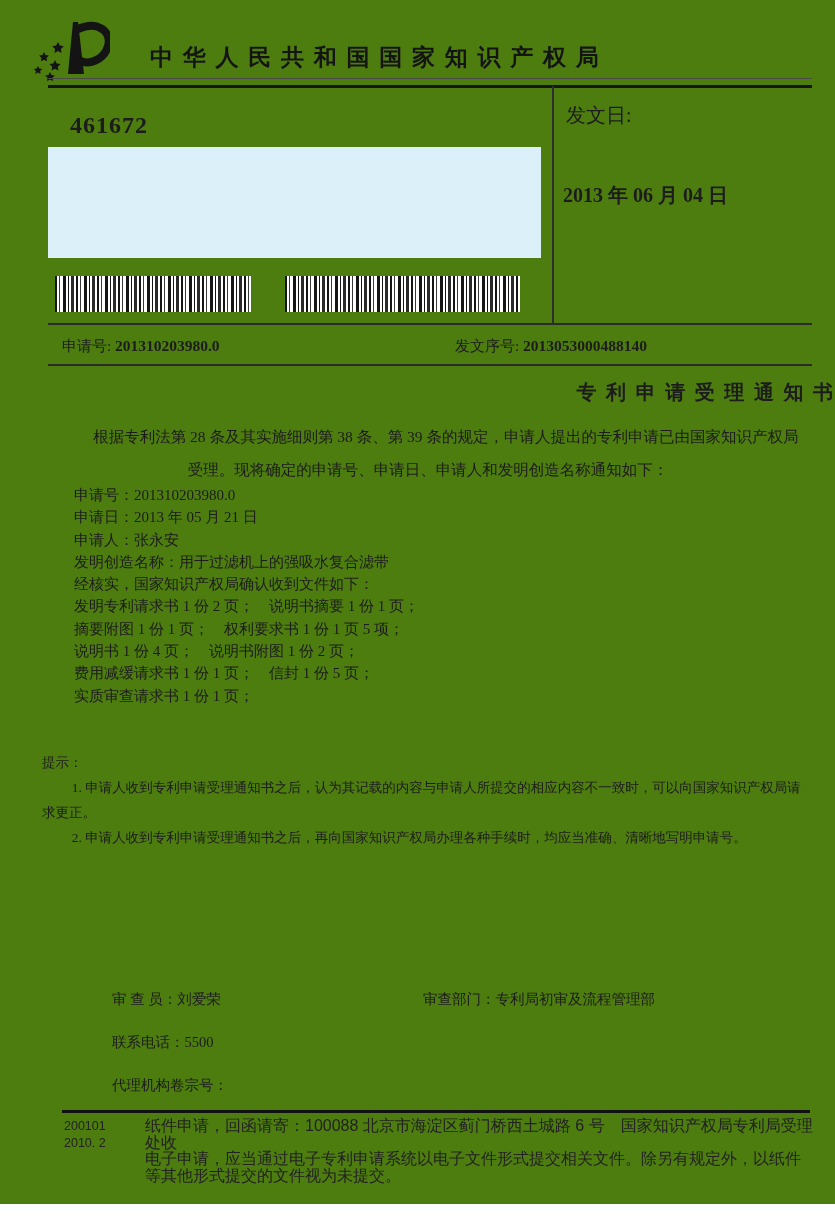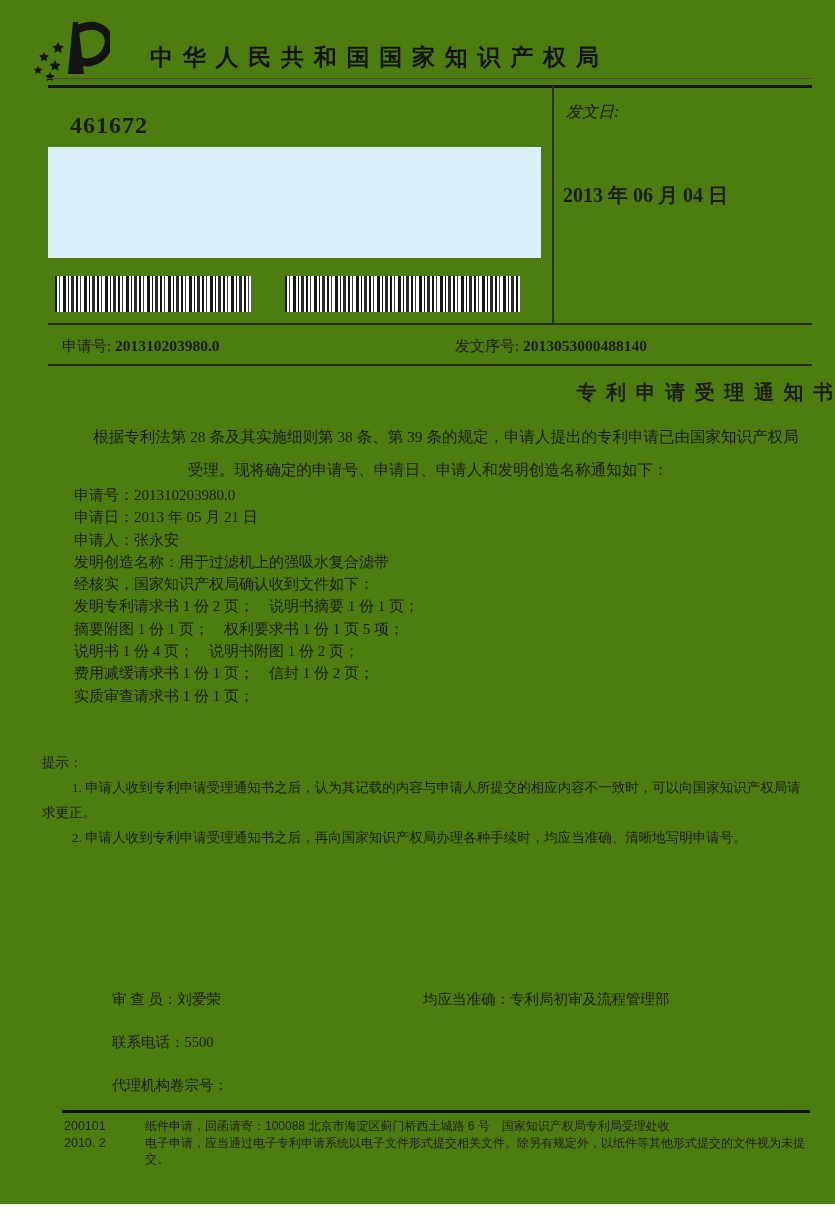--- a/index.html
+++ b/index.html
@@ -21,21 +21,21 @@
   }
   .rule-thin  { position: absolute; left: 48px; top: 78px; width: 764px; height: 1px; background: #4a4a4a; }
   .rule-thick { position: absolute; left: 48px; top: 85px; width: 764px; height: 3px; background: #161616; }
   .v-divider  { position: absolute; left: 552px; top: 86px; width: 2px; height: 239px; background: #2e2e2e; }
 
   .serial { position: absolute; left: 70px; top: 112px; font-size: 24px; font-weight: bold; letter-spacing: 1px; }
   .blue-box {
     position: absolute; left: 48px; top: 147px; width: 493px; height: 111px;
     background: #dcf0fa;
   }
-  .issue-date-label { position: absolute; left: 566px; top: 102px; font-size: 16px; font-style: italic; }
+  .issue-date-label { position: absolute; left: 566px; top: 102px; font-size: 20px; }
   .issue-date { position: absolute; left: 563px; top: 182px; font-size: 20px; font-weight: bold; white-space: nowrap; }
 
   .barcode {
     position: absolute; top: 276px; height: 36px;
     background: repeating-linear-gradient(90deg,
       #151515 0px 2px,  #ffffff 2px 4px,
       #3a3a3a 4px 5px,  #ffffff 5px 8px,
       #151515 8px 11px, #ffffff 11px 13px,
       #151515 13px 14px,#ffffff 14px 16px,
       #2a2a2a 16px 19px,#ffffff 19px 21px);
@@ -76,21 +76,21 @@
   
   .footer-rule { position: absolute; left: 62px; top: 1110px; width: 748px; height: 3px; background: #111; }
   .footer-codes {
     position: absolute; left: 64px; top: 1118px;
     font-family: Liberation Sans, sans-serif;
     font-size: 12.5px; line-height: 16.5px; color: #222;
   }
   .footer-text {
     position: absolute; left: 145px; top: 1118px; width: 668px;
     font-family: "Liberation Sans", "DejaVu Sans", sans-serif;
-    font-size: 12px; line-height: 16.5px; color: #222;
+    font-size: 16px; line-height: 16.5px; color: #222;
   }
 </style>
 </head>
 <body>
 
 <div class="page">
 
   <div class="logo">
     <svg viewBox="0 0 82 66" width="82" height="66" xmlns="http://www.w3.org/2000/svg">
 
@@ -140,33 +140,33 @@
 
   <div class="details">
     <div>申请号：201310203980.0</div>
     <div>申请日：2013 年 05 月 21 日</div>
     <div>申请人：张永安</div>
     <div>发明创造名称：用于过滤机上的强吸水复合滤带</div>
     <div>经核实，国家知识产权局确认收到文件如下：</div>
     <div>发明专利请求书 1 份 2 页；    说明书摘要 1 份 1 页；</div>
     <div>摘要附图 1 份 1 页；    权利要求书 1 份 1 页 5 项；</div>
     <div>说明书 1 份 4 页；    说明书附图 1 份 2 页；</div>
-    <div>费用减缓请求书 1 份 1 页；    信封 1 份 2 页；</div>
+    <div>费用减缓请求书 1 份 1 页；    信封 1 份 5 页；</div>
     <div>实质审查请求书 1 份 1 页；</div>
   </div>
 
   <div class="tips">
     <div>提示：</div>
     <div class="tip-item">1. 申请人收到专利申请受理通知书之后，认为其记载的内容与申请人所提交的相应内容不一致时，可以向国家知识产权局请求更正。</div>
     <div class="tip-item">2. 申请人收到专利申请受理通知书之后，再向国家知识产权局办理各种手续时，均应当准确、清晰地写明申请号。</div>
   </div>
 
   <div class="sig-row sig-examiner"><span>审 查 员：</span><span>刘爱荣</span></div>
 
-  <div class="sig-row sig-dept"><span>均应当准确：</span><span>专利局初审及流程管理部</span></div>
+  <div class="sig-row sig-dept"><span>审查部门：</span><span>专利局初审及流程管理部</span></div>
 
   <div class="sig-row sig-phone"><span>联系电话：</span><span>5500</span></div>
 
   <div class="sig-row sig-agency"><span>代理机构卷宗号：</span></div>
 
   <div class="footer-rule"></div>
 
   <div class="footer-codes">
     <div>200101</div>
     <div>2010. 2</div>

